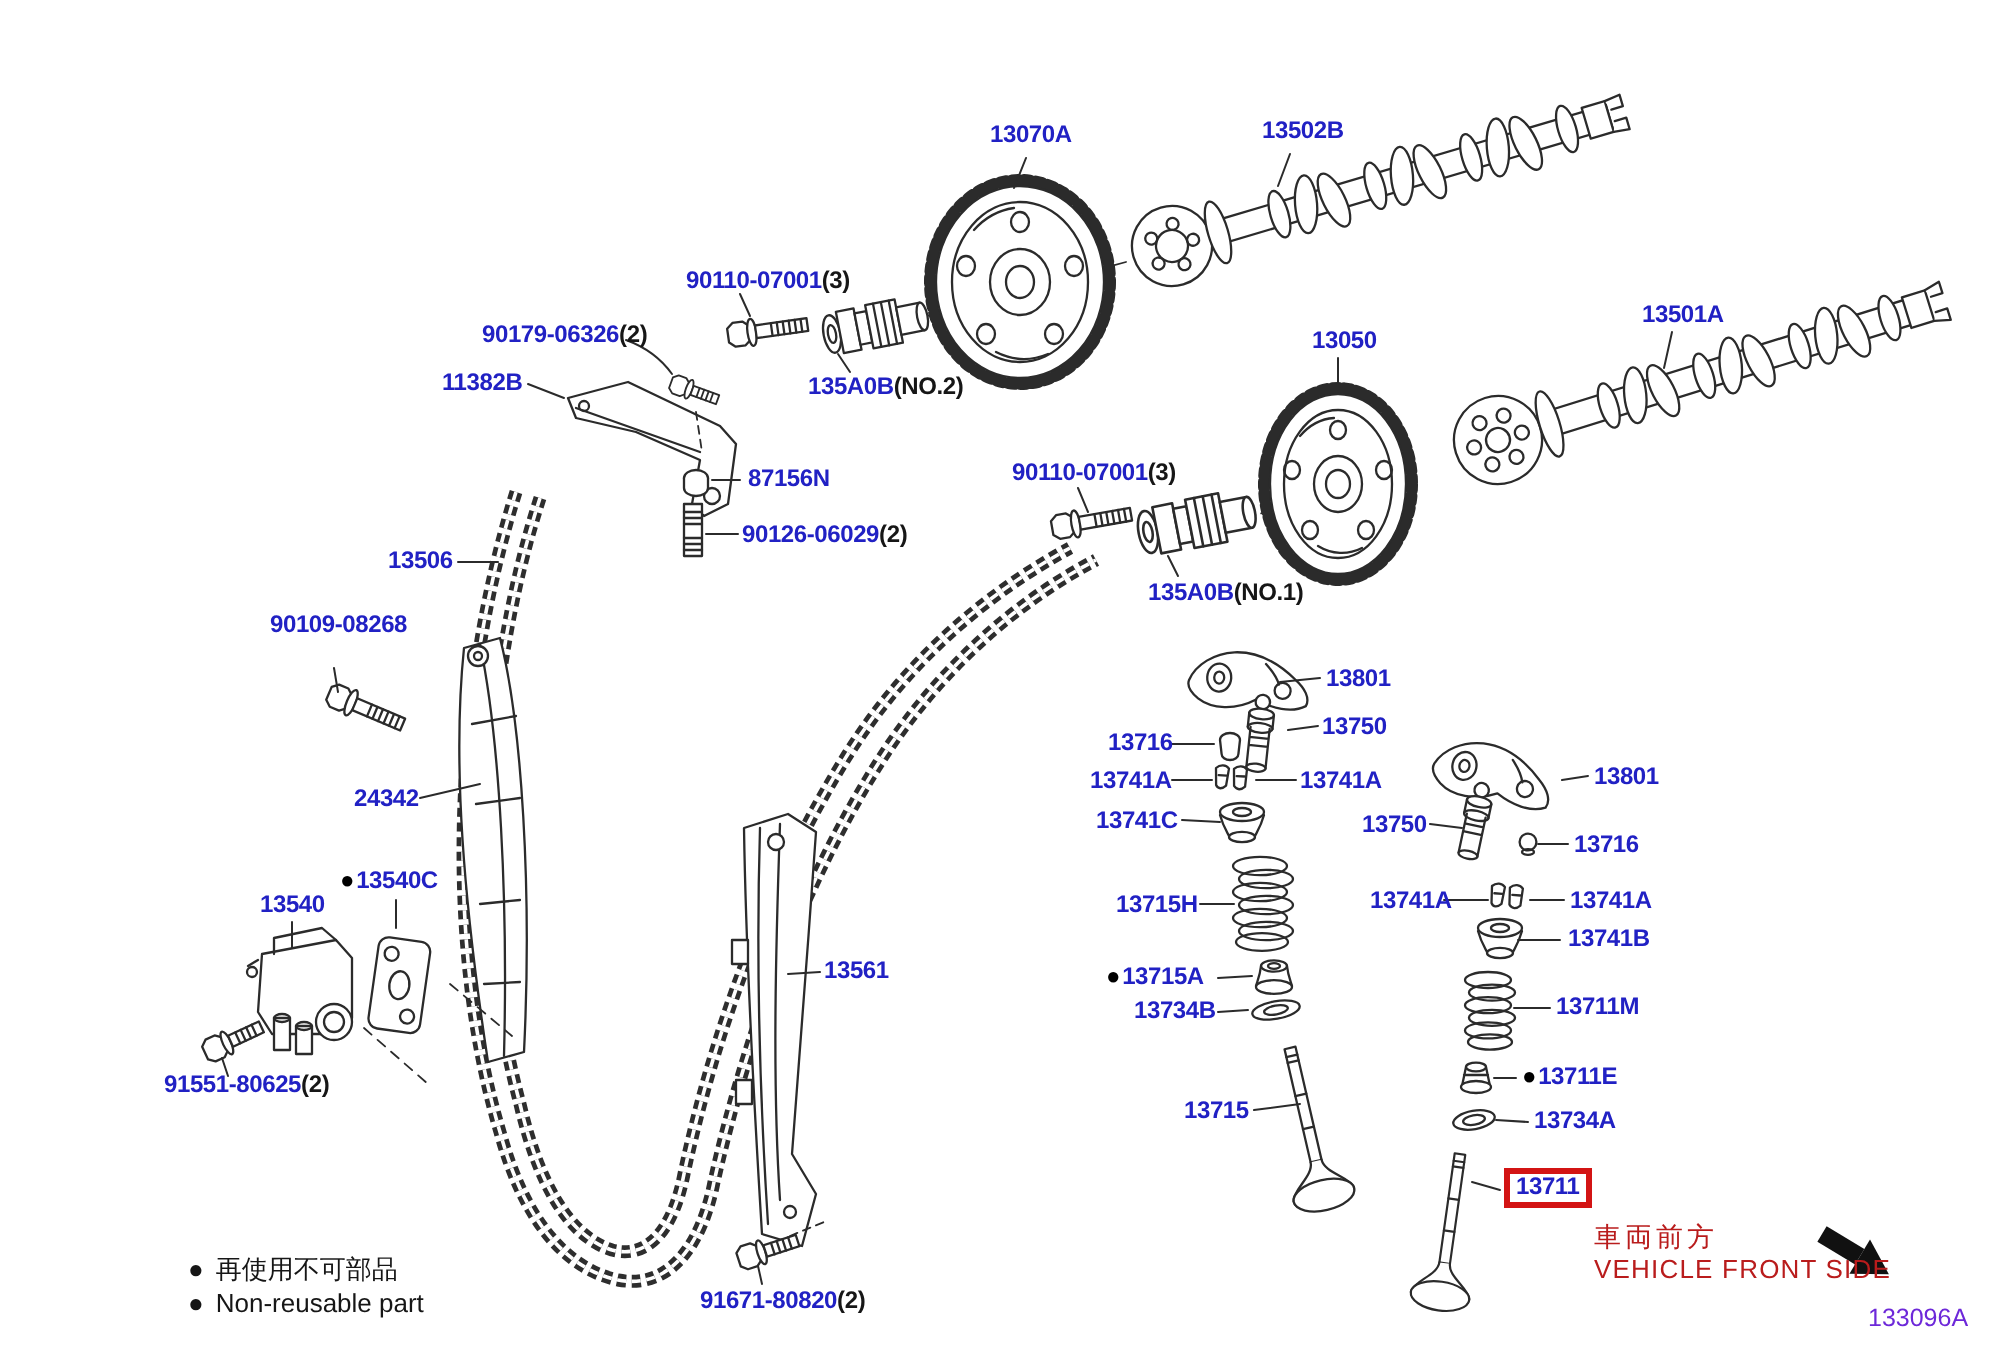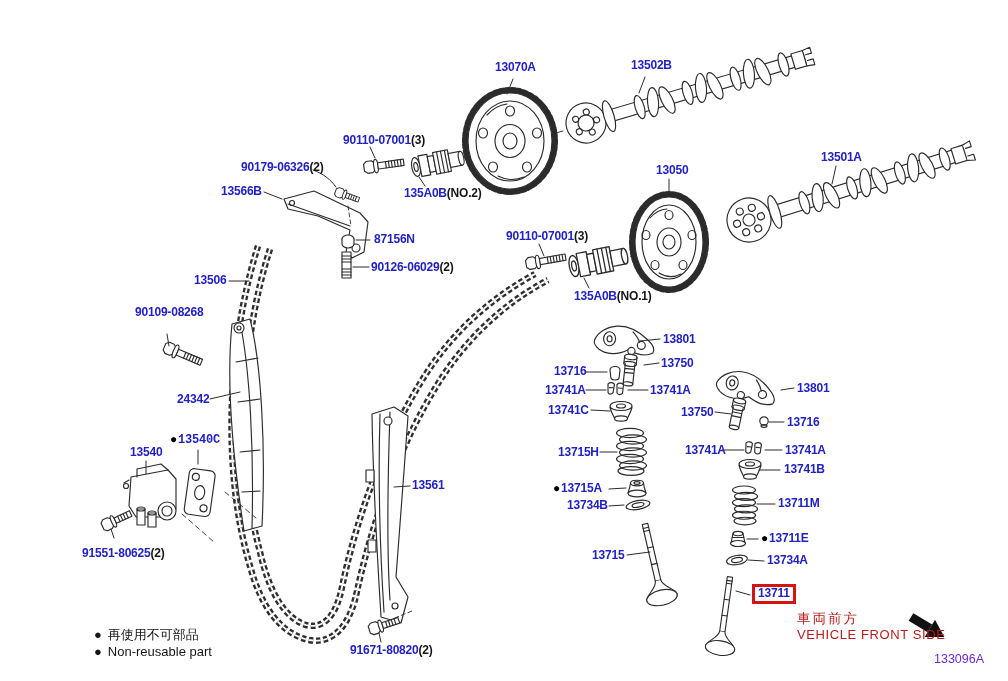--- a/index.html
+++ b/index.html
@@ -347,35 +347,35 @@
       <polygon points="22,-10 22,10 39,0"></polygon>
     </g>
   </g>
 </svg>
 
 <div id="callouts">
       <div class="callout" style="left: 477px; top: 61px;"><span class="pn">13070A</span></div>
       <div class="callout" style="left: 613px; top: 59px;"><span class="pn">13502B</span></div>
       <div class="callout" style="left: 325px; top: 134px;"><span class="pn">90110-07001</span><span class="sfx">(3)</span></div>
       <div class="callout" style="left: 223px; top: 161px;"><span class="pn">90179-06326</span><span class="sfx">(2)</span></div>
-      <div class="callout" style="left: 203px; top: 185px;"><span class="pn">13566B</span></div>
+      <div class="callout" style="left: 203px; top: 185px;"><span class="pn">11382B</span></div>
       <div class="callout" style="left: 386px; top: 187px;"><span class="pn">135A0B</span><span class="sfx">(NO.2)</span></div>
       <div class="callout" style="left: 638px; top: 164px;"><span class="pn">13050</span></div>
       <div class="callout" style="left: 803px; top: 151px;"><span class="pn">13501A</span></div>
       <div class="callout" style="left: 356px; top: 233px;"><span class="pn">87156N</span></div>
       <div class="callout" style="left: 488px; top: 230px;"><span class="pn">90110-07001</span><span class="sfx">(3)</span></div>
       <div class="callout" style="left: 353px; top: 261px;"><span class="pn">90126-06029</span><span class="sfx">(2)</span></div>
       <div class="callout" style="left: 176px; top: 274px;"><span class="pn">13506</span></div>
       <div class="callout" style="left: 556px; top: 290px;"><span class="pn">135A0B</span><span class="sfx">(NO.1)</span></div>
       <div class="callout" style="left: 117px; top: 306px;"><span class="pn">90109-08268</span></div>
       <div class="callout" style="left: 159px; top: 393px;"><span class="pn">24342</span></div>
       <div class="callout" style="left: 112px; top: 446px;"><span class="pn">13540</span></div>
-      <div class="callout" style="left: 152px; top: 434px; font-family: Liberation Mono, monospace;"><span class="dot">●</span><span class="pn">13540C</span></div>
+      <div class="callout" style="left: 152px; top: 434px;"><span class="dot">●</span><span class="pn">13540C</span></div>
       <div class="callout" style="left: 394px; top: 479px;"><span class="pn">13561</span></div>
-      <div class="callout" style="left: 64px; top: 547px; text-align: center;"><span class="pn">91551-80625</span><span class="sfx">(2)</span></div>
+      <div class="callout" style="left: 64px; top: 536px; text-align: center;"><span class="pn">91551-80625</span><span class="sfx">(2)</span></div>
       <div class="callout" style="left: 645px; top: 333px;"><span class="pn">13801</span></div>
       <div class="callout" style="left: 643px; top: 357px;"><span class="pn">13750</span></div>
       <div class="callout" style="left: 536px; top: 365px;"><span class="pn">13716</span></div>
       <div class="callout" style="left: 527px; top: 384px;"><span class="pn">13741A</span></div>
       <div class="callout" style="left: 632px; top: 384px;"><span class="pn">13741A</span></div>
       <div class="callout" style="left: 530px; top: 404px;"><span class="pn">13741C</span></div>
       <div class="callout" style="left: 540px; top: 446px;"><span class="pn">13715H</span></div>
       <div class="callout" style="left: 779px; top: 382px;"><span class="pn">13801</span></div>
       <div class="callout" style="left: 663px; top: 406px;"><span class="pn">13750</span></div>
       <div class="callout" style="left: 769px; top: 416px;"><span class="pn">13716</span></div>

